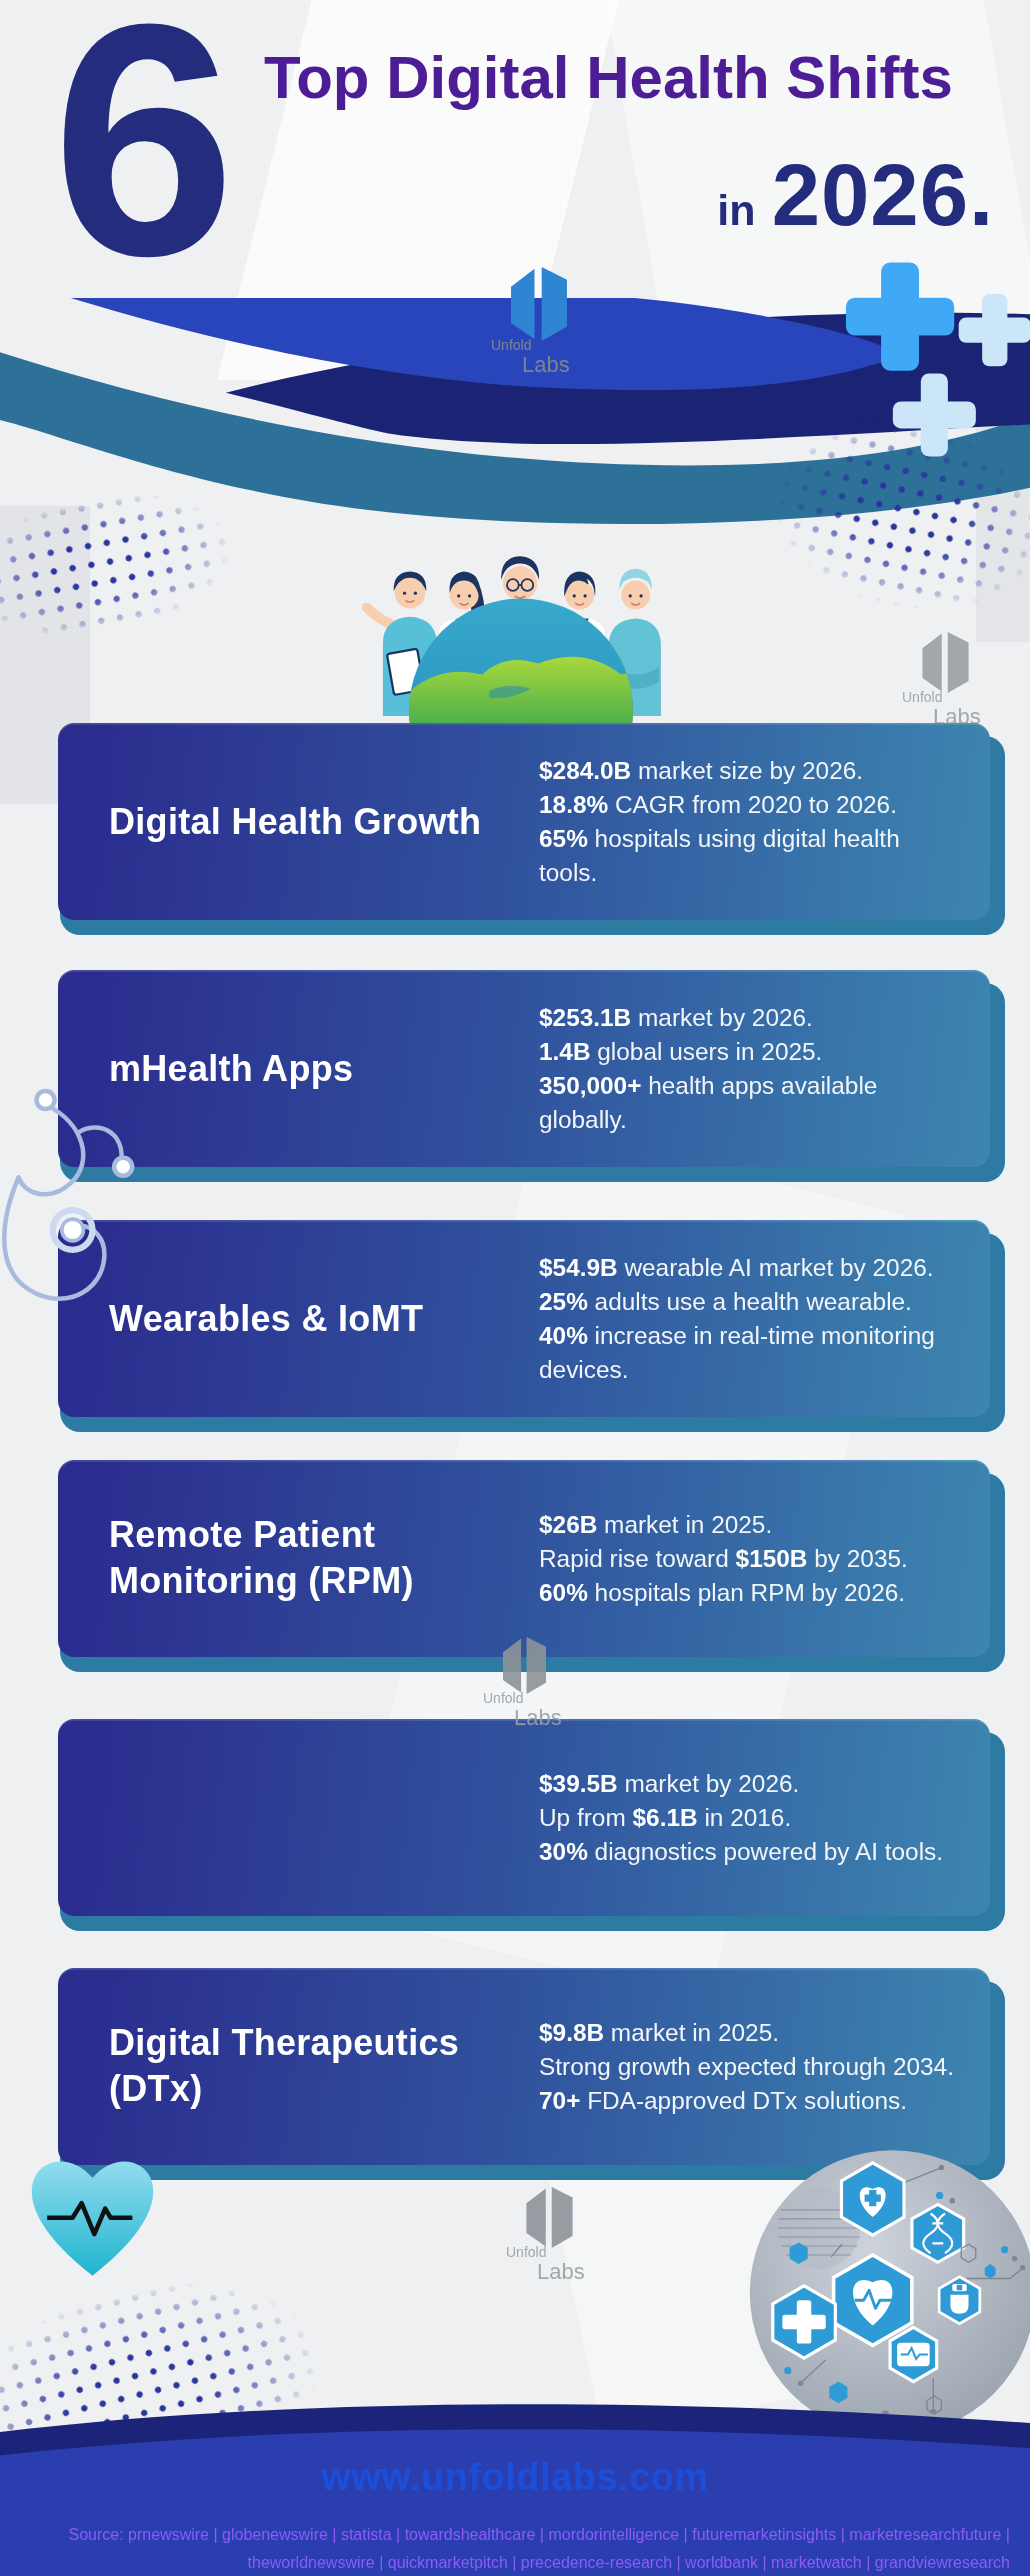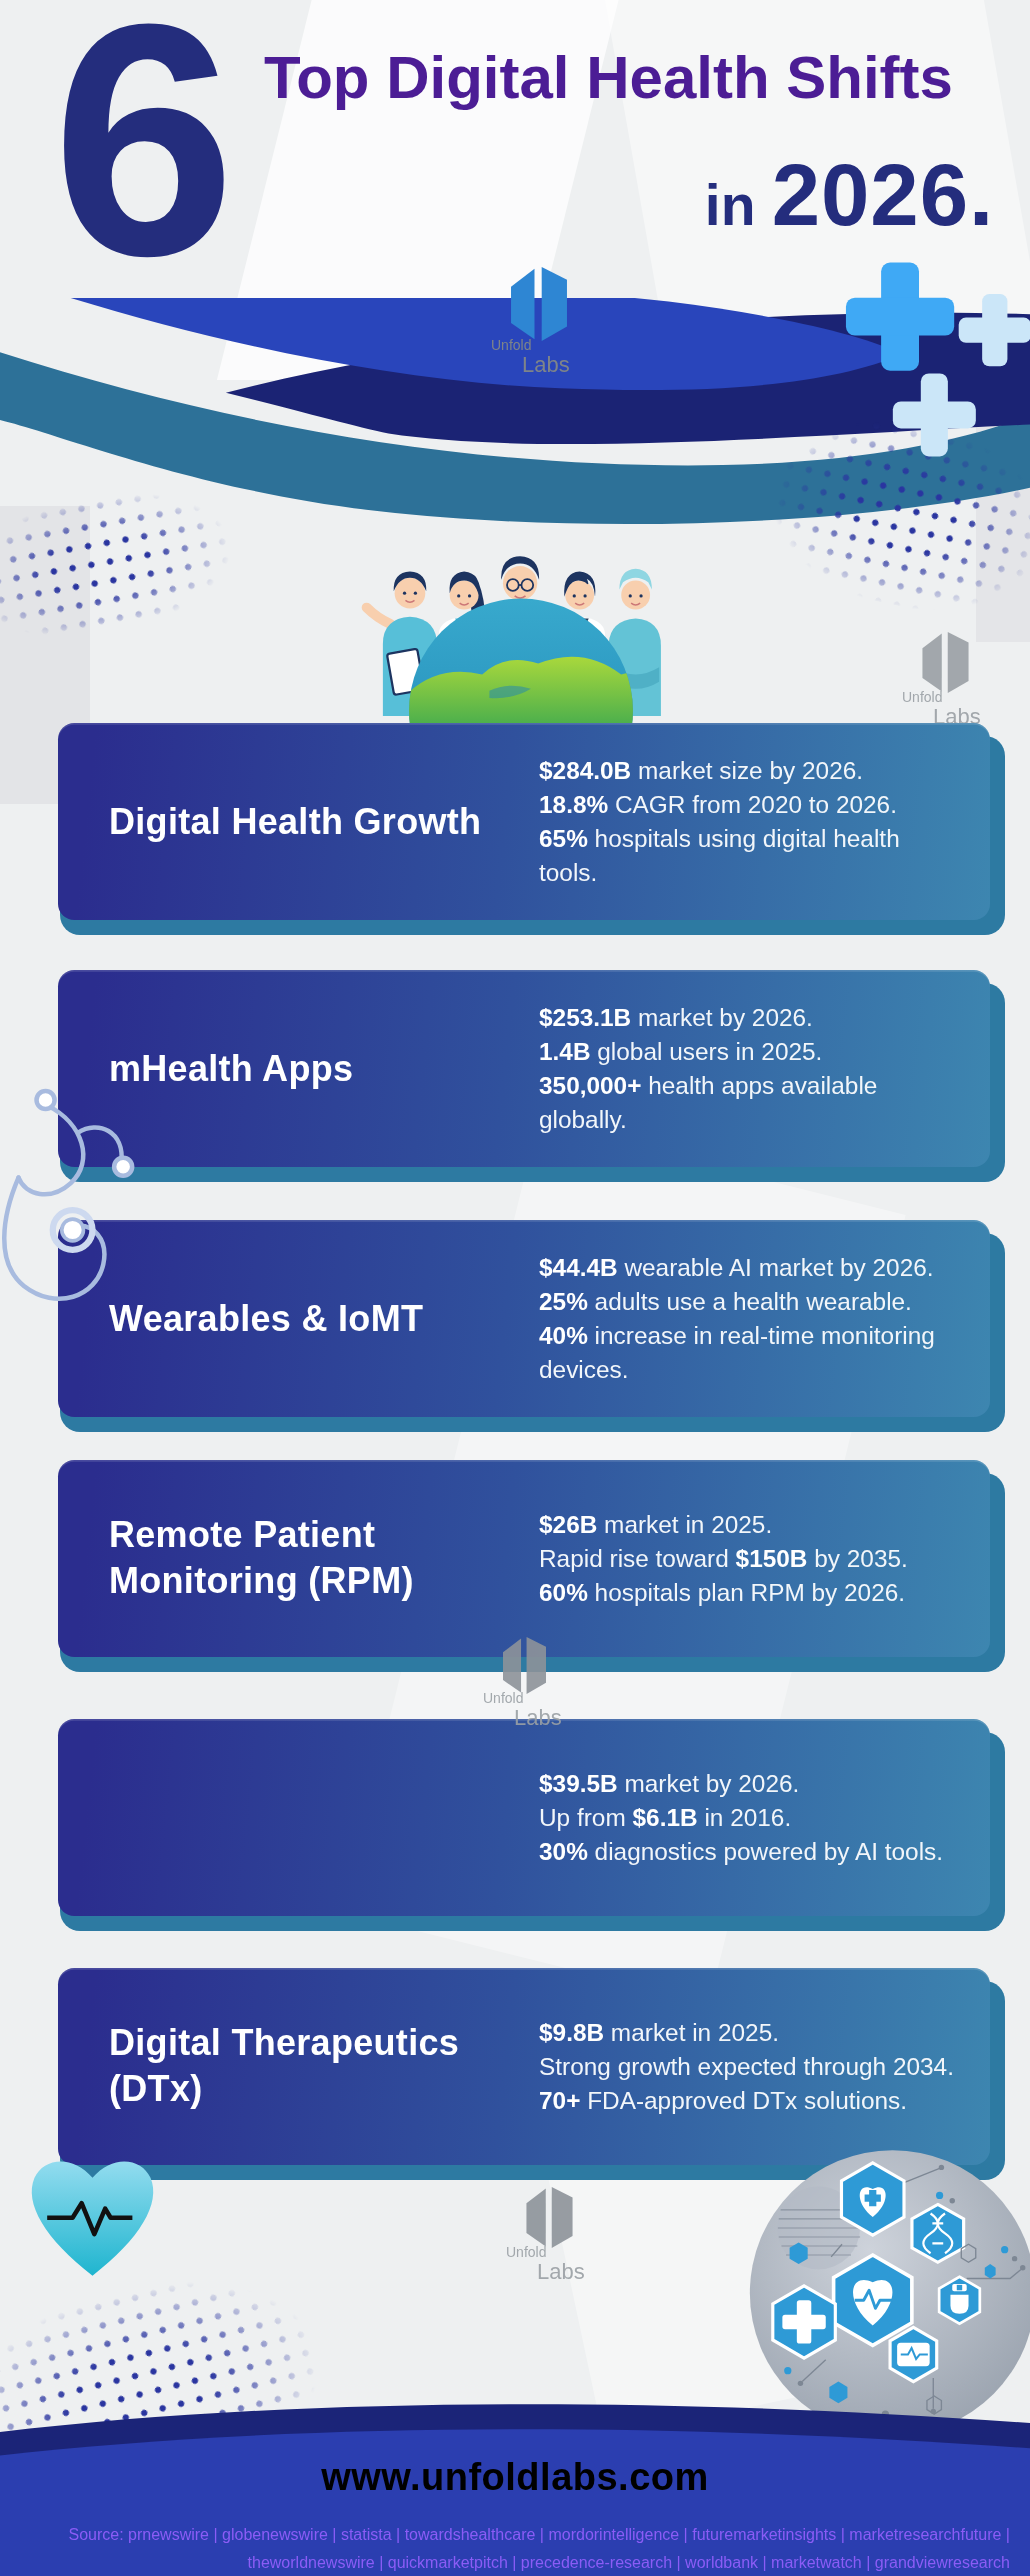--- a/index.html
+++ b/index.html
@@ -14,21 +14,21 @@
   .bg-col-right{left:976px;top:425px;width:63px;height:217px;background:#e4e5e8;}
   .bg-soft-mid{left:434px;top:1157px;width:379px;height:813px;background:rgba(255,255,255,.35);transform:rotate(14deg);}
   .bg-soft-low{left:560px;top:2024px;width:379px;height:379px;background:rgba(255,255,255,.4);transform:rotate(-12deg);}
 
   
   .big-number{position:absolute;left:52px;top:-25px;z-index:2;
     font-size:330px;line-height:1;font-weight:700;color:#242d7d;letter-spacing:-7.2px;}
   .title-line1{position:absolute;left:264px;top:43px;width:732px;z-index:2;
     font-size:60px;font-weight:700;color:#4c1d95;letter-spacing:0;}
   .title-line2{position:absolute;left:488px;top:145px;width:506px;z-index:2;text-align:right;color:#242d7d;}
-  .title-line2 .in{font-size:57px;font-weight:700;vertical-align:baseline;margin-right:16.3px;}
+  .title-line2 .in{font-size:43px;font-weight:700;vertical-align:baseline;margin-right:16.3px;}
   .title-line2 .year{font-size:87px;font-weight:700;letter-spacing:0.9px;}
 
   .logo{position:absolute;z-index:2;text-align:left;}
   .logo-header{left:491px;top:267px;width:117px;}
   .logo svg{display:block;margin-left:20px;}
   .logo .t1{font-size:14px;color:#7e8489;margin-top:-3.6px;}
   .logo .t2{font-size:22px;color:#7e8489;margin-left:31px;margin-top:-1.8px;}
   .watermark{opacity:.9;}
   .watermark .t1,.watermark .t2{color:#9aa0a5;}
 
@@ -61,21 +61,21 @@
   .card-stats .b{font-weight:700;color:#ffffff;}
 
   
   .stethoscope{position:absolute;left:-13.6px;top:1071px;z-index:4;}
   .heart-badge{position:absolute;left:20px;top:2147px;z-index:4;}
   .hex-cluster{position:absolute;left:748px;top:2143px;z-index:4;}
 
   
   .footer-wave{position:absolute;left:0;top:2385px;width:1030px;height:191px;z-index:5;}
   .footer-url{position:absolute;left:0;top:2456px;width:1030px;z-index:6;text-align:center;
-    color:#000000;font-size:38px;font-weight:700;letter-spacing:0.5px;}
+    color:#1d4ed8;font-size:38px;font-weight:700;letter-spacing:0.5px;}
   .footer-source{position:absolute;left:22px;top:2521px;width:988px;z-index:6;
     color:#8b5cf6;font-size:16px;line-height:1.75;font-weight:400;text-align:right;}
 </style>
 </head>
 <body>
 
 <div class="page">
 
   <div class="bg-shape bg-wedge1"></div>
   <div class="bg-shape bg-wedge2"></div>
@@ -241,21 +241,21 @@
           <div><span class="b">350,000+</span><span> health apps available globally.</span></div>
         </div>
     </div>
   </div>
 
   <div class="card" style="top:1220px;">
     <div class="card-under"></div>
     <div class="card-face">
       <div class="card-title">Wearables &amp; IoMT</div>
       <div class="card-stats">
-          <div><span class="b">$44.4B</span><span> wearable AI market by 2026.</span></div>
+          <div><span class="b">$54.9B</span><span> wearable AI market by 2026.</span></div>
           <div><span class="b">25%</span><span> adults use a health wearable.</span></div>
           <div><span class="b">40%</span><span> increase in real-time monitoring devices.</span></div>
         </div>
     </div>
   </div>
 
   <div class="card" style="top:1460px;">
     <div class="card-under"></div>
     <div class="card-face">
       <div class="card-title">Remote Patient Monitoring (RPM)</div>

